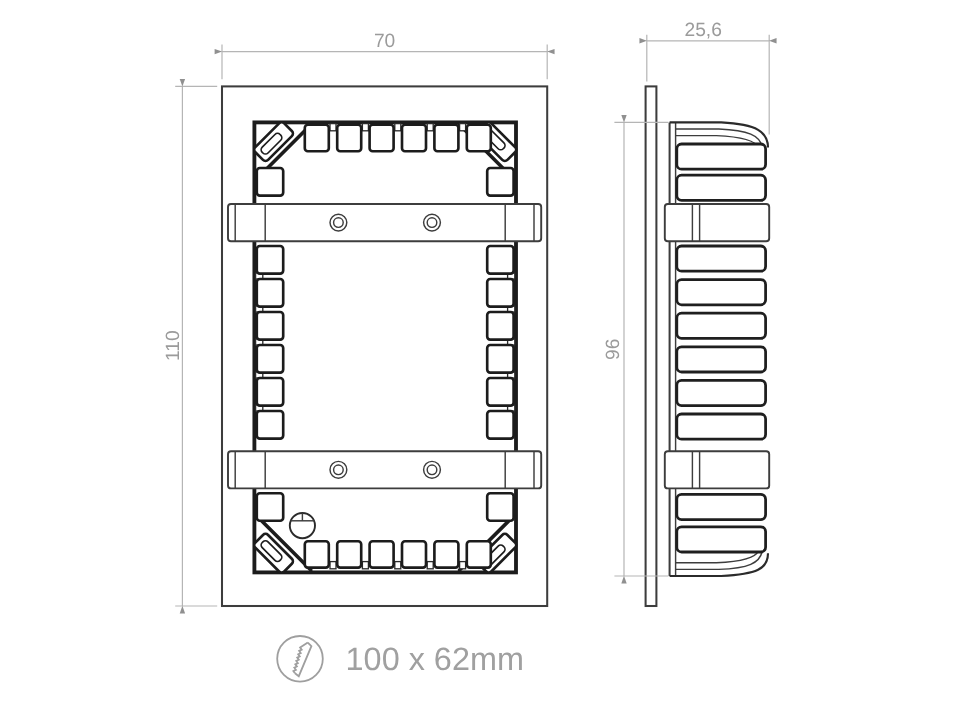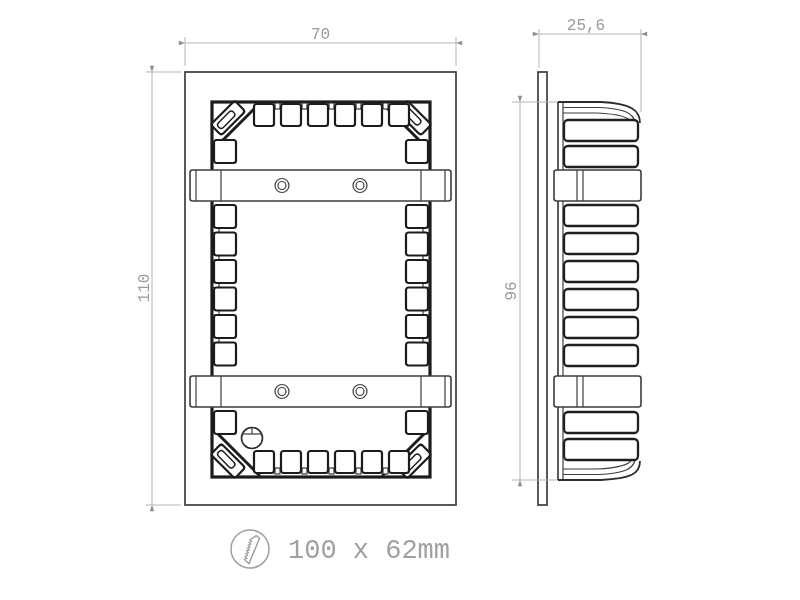--- a/index.html
+++ b/index.html
@@ -1,17 +1,17 @@
 <!DOCTYPE html>
 <html><head>
 <meta charset="utf-8">
 <style>
   html,body{margin:0;padding:0;background:#fff;}
   .canvas{position:relative;width:800px;height:600px;background:#ffffff;overflow:hidden;
-          font-family:Liberation Mono, monospace;}
+          font-family:Liberation Sans, sans-serif;}
   svg{position:absolute;left:0;top:0;}
   .obj{fill:none;stroke:#3d3d3d;stroke-width:1.7;}
   .thin{fill:none;stroke:#3d3d3d;stroke-width:1.2;}
   .frame{fill:none;stroke:#1c1c1c;stroke-width:3.2;}
   .cham{fill:none;stroke:#1c1c1c;stroke-width:3;stroke-linecap:round;}
   .tab{fill:#ffffff;stroke:#1c1c1c;stroke-width:2.2;}
   .tabslit{fill:none;stroke:#1c1c1c;stroke-width:1.4;}
   .conn{fill:#ffffff;stroke:#2b2b2b;stroke-width:1.1;}
   .rail{fill:#ffffff;stroke:#3d3d3d;stroke-width:1.6;}
   .rib{fill:#ffffff;stroke:#1f1f1f;stroke-width:2.3;}

